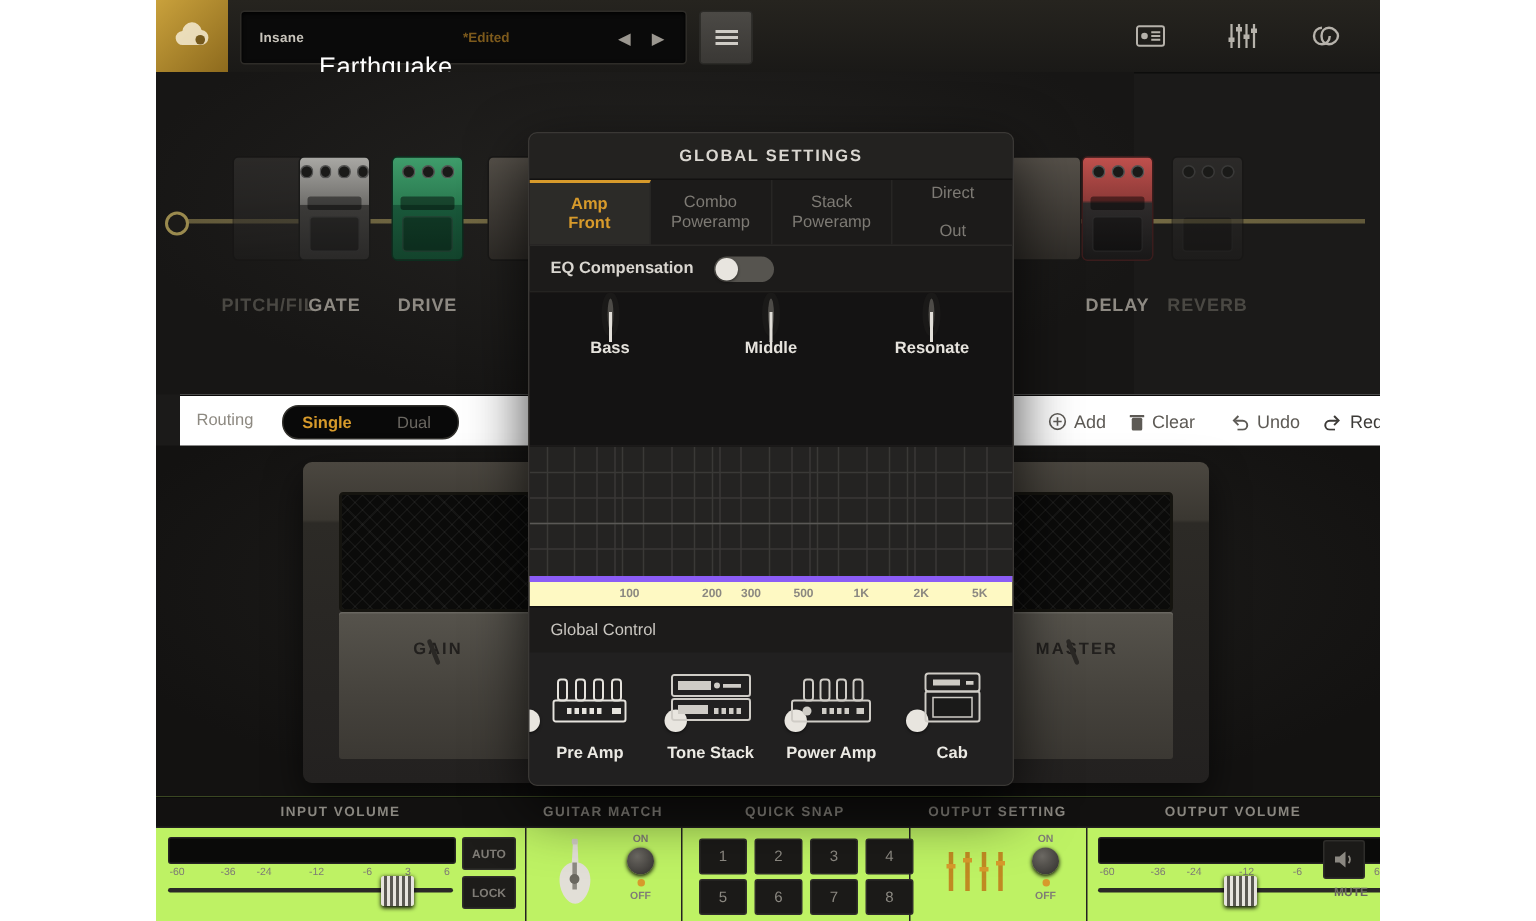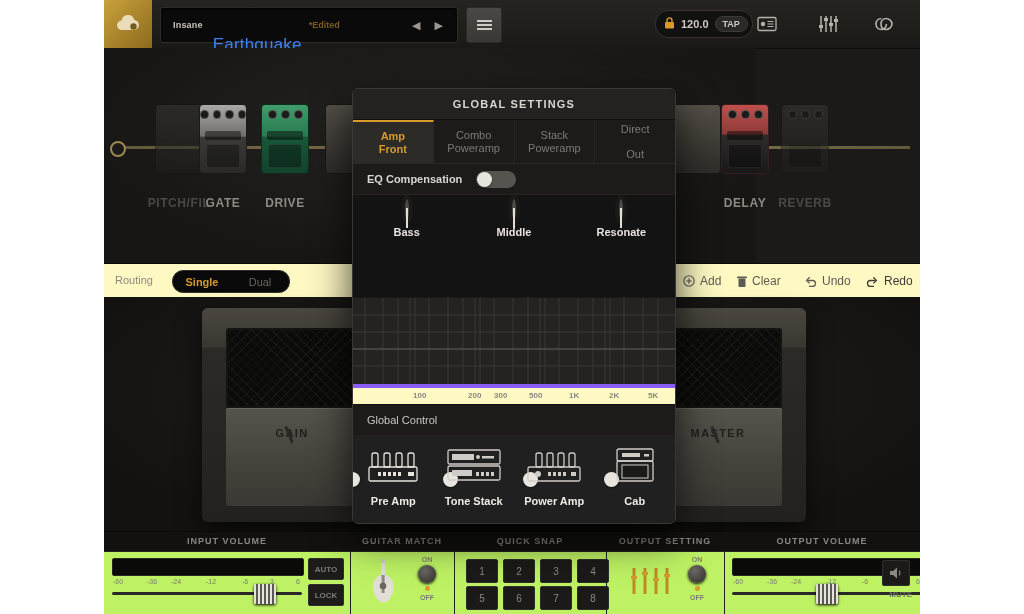--- a/index.html
+++ b/index.html
@@ -21,21 +21,21 @@
           background:linear-gradient(#26241f,#1a1917);border-bottom:1px solid #0d0d0c;}
   #logo{position:absolute;left:0;top:0;width:48px;height:48px;
         background:linear-gradient(135deg,#c9a13c,#8d6a1d);
         display:flex;align-items:center;justify-content:center;}
   #logo svg{opacity:.85;}
 
   #preset-bar{position:absolute;left:56px;top:7px;width:296px;height:34px;
     background:#0a0a0a;border:1px solid #2e2c28;border-radius:3px;
     display:flex;align-items:center;box-shadow:inset 0 1px 3px #000;}
   #preset-tag{color:#c8c4bb;font-size:9px;font-weight:bold;margin-left:12px;letter-spacing:.2px;}
-  #preset-name{color:#3b82f6;font-size:17px;margin-left:10px;letter-spacing:.2px;margin-top:40px;}
+  #preset-name{color:#ffffff;font-size:17px;margin-left:10px;letter-spacing:.2px;margin-top:40px;}
   #preset-edited{color:#7d5a1c;font-size:9px;font-weight:bold;margin-left:7px;}
   .preset-nav{margin-left:auto;display:flex;gap:14px;padding-right:14px;color:#9b9790;font-size:11px;}
   .preset-nav span{cursor:pointer;}
 
   #menu-btn{position:absolute;left:362px;top:7px;width:34px;height:34px;border-radius:3px;
     background:linear-gradient(#4b4945,#3a3835);border:1px solid #2b2a27;
     display:flex;align-items:center;justify-content:center;}
   #menu-btn .bars{width:15px;}
   #menu-btn .bars i{display:block;height:2px;background:#cfccc6;margin:2px 0;}
 
@@ -82,22 +82,22 @@
     border:1px solid rgba(255,255,255,.25);display:block;}
   .ped .plate{position:absolute;left:5px;right:5px;top:26px;height:9px;border-radius:2px;
     background:rgba(0,0,0,.45);}
   .ped .stomp{position:absolute;left:6px;right:6px;bottom:5px;height:22px;border-radius:3px;
     background:rgba(0,0,0,.35);border:1px solid rgba(255,255,255,.07);}
 
   #slot-selected{position:absolute;left:314px;top:50px;width:74px;height:66px;
     border:2px solid #c08a22;border-radius:4px;background:rgba(192,138,34,.08);}
 
   
-  #routing{position:absolute;left:0;top:263px;width:816px;height:34px;
-    background:#fef9c3;border-top:1px solid #0b0a0a;border-bottom:1px solid #0b0a0a;}
+  #routing{position:absolute;left:16px;top:263px;width:816px;height:34px;
+    background:#ffffff;border-top:1px solid #0b0a0a;border-bottom:1px solid #0b0a0a;}
   #routing .rl{position:absolute;left:11px;top:10px;font-size:11px;color:#8d8981;}
   #routing .pill{position:absolute;left:68px;top:6px;width:116px;height:21px;border-radius:11px;
     background:#090909;border:1px solid #31302c;display:flex;align-items:center;}
   #routing .pill span{flex:1;text-align:center;font-size:11px;}
   #routing .pill .on{color:#d79a2b;font-weight:bold;}
   #routing .pill .off{color:#6a6761;}
   .route-act{position:absolute;top:10px;font-size:12px;color:#5d5a55;display:flex;
     align-items:center;gap:5px;}
   .route-act.dim{color:#3c3a37;}
   #ra-add{left:579px;} #ra-clear{left:633px;align-items:flex-end;} #ra-undo{left:700px;} #ra-redo{left:762px;}
@@ -245,30 +245,20 @@
       </div>
 
       <div id="menu-btn">
         <span class="bars">
             <i></i>
             <i></i>
             <i></i>
           </span>
       </div>
 
-      <div id="tempo">
-        <span class="lock">
-          <svg width="11" height="12" viewBox="0 0 11 12">
-              <rect x="1" y="5" width="9" height="6.5" rx="1.2" fill="#d79a2b"></rect>
-              <path d="M3 5V3.4a2.5 2.5 0 0 1 5 0V5" stroke="#d79a2b" stroke-width="1.4" fill="none"></path>
-            </svg>
-        </span>
-        <span class="bpm">120.0</span>
-        <span class="tap">TAP</span>
-      </div>
 
       <div class="top-icon" id="ic-list">
         <svg width="20" height="16" viewBox="0 0 20 16">
             <rect x="1" y="1.5" width="18" height="13" rx="1.5" stroke="#b6b2ab" stroke-width="1.3" fill="none"></rect>
             <circle cx="6" cy="8" r="2.2" fill="#b6b2ab"></circle>
             <path d="M10.5 5.5h6M10.5 8h6M10.5 10.5h6" stroke="#b6b2ab" stroke-width="1.2"></path>
           </svg>
       </div>
       <div class="top-icon" id="ic-mix">
         <svg width="22" height="18" viewBox="0 0 22 18">

